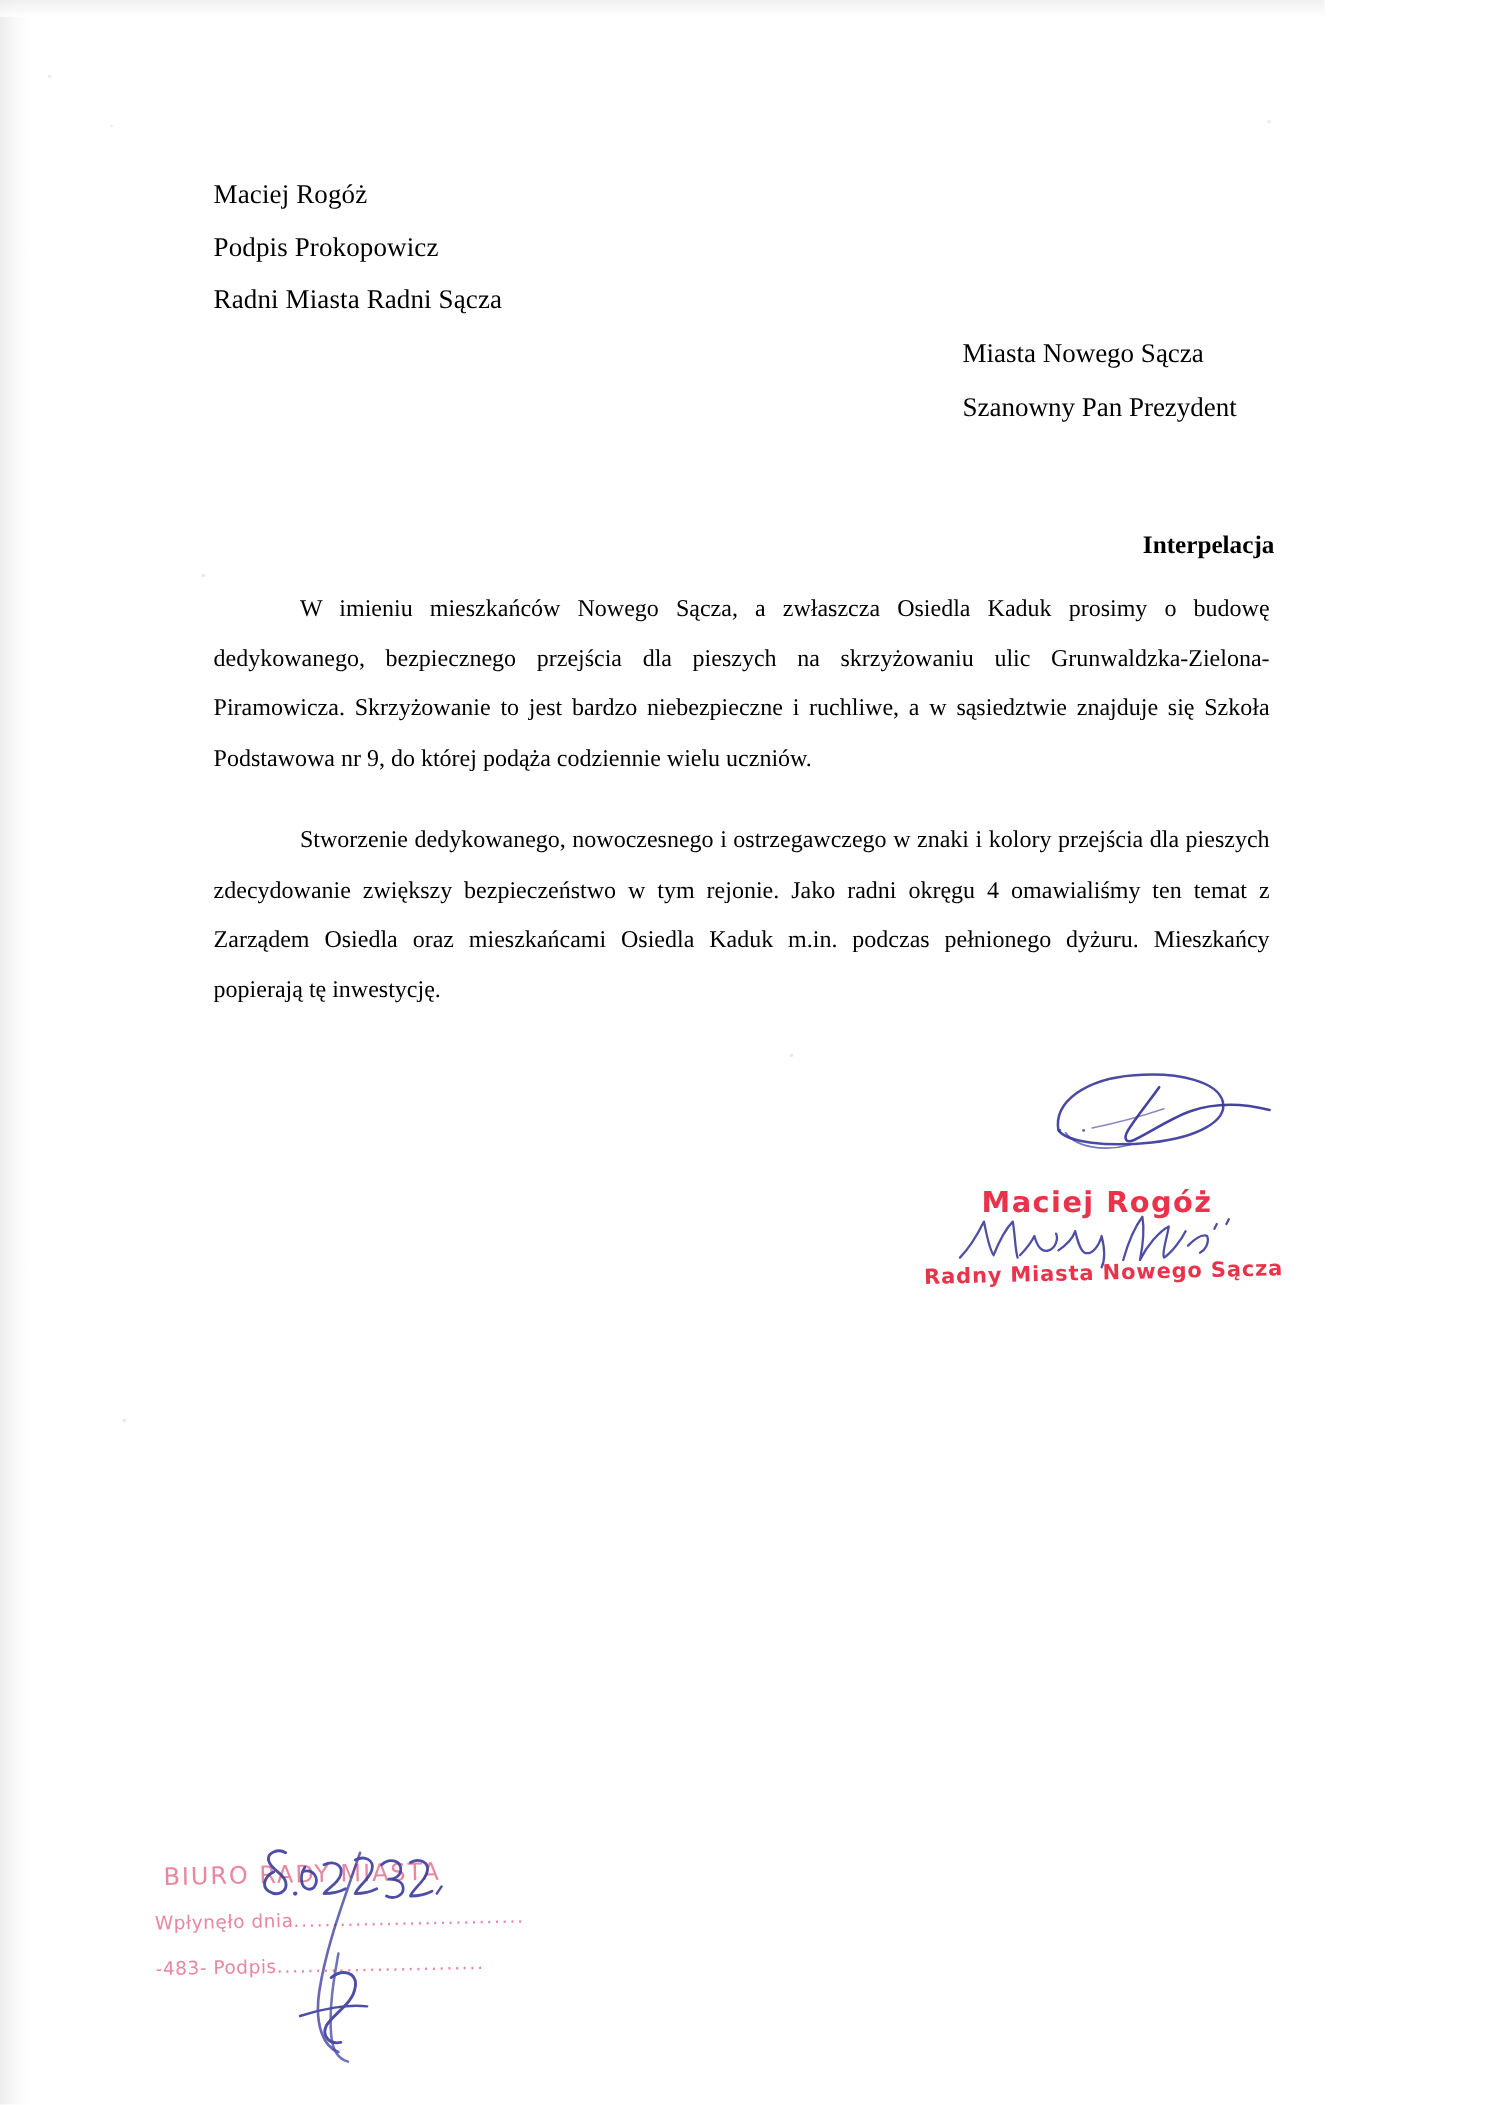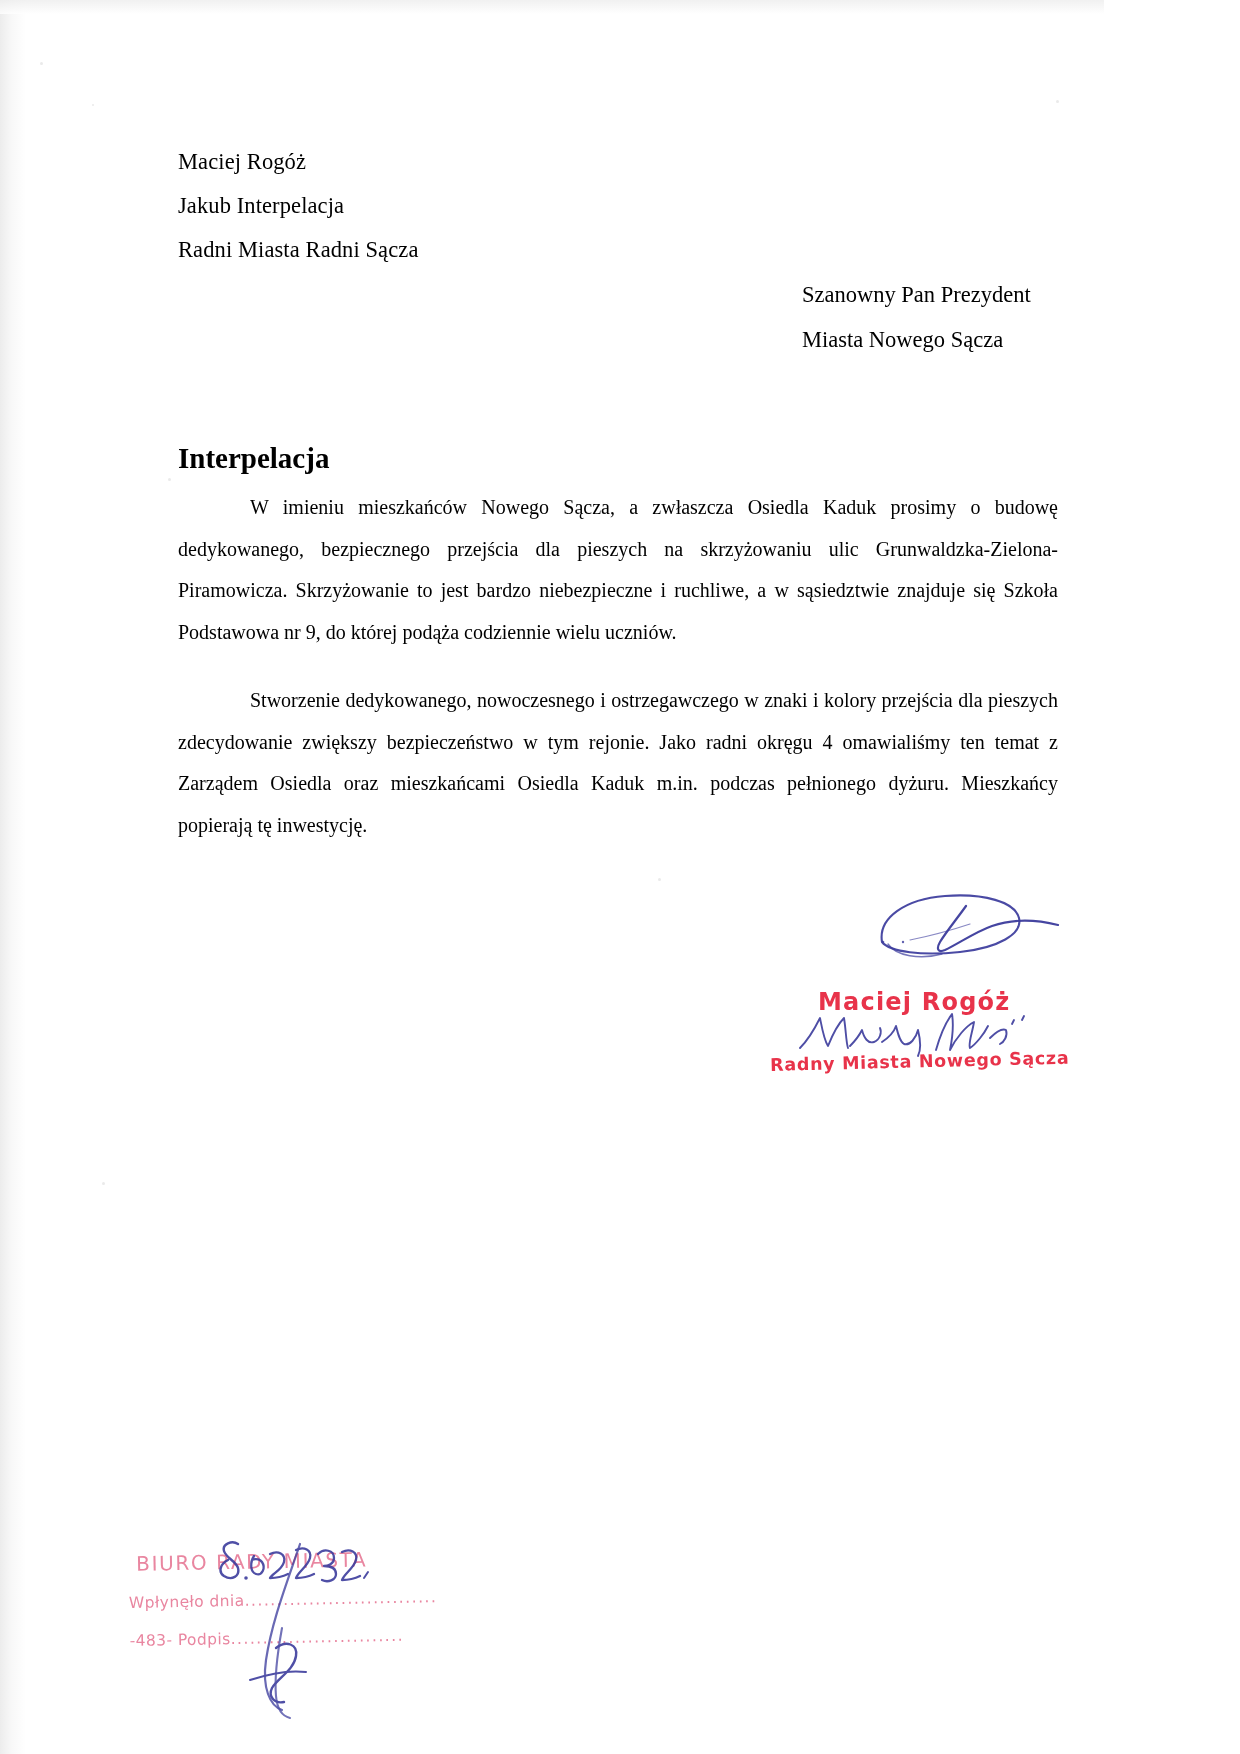--- a/index.html
+++ b/index.html
@@ -64,22 +64,22 @@
     font-size: 22.5px;
     line-height: 45px;
   }
 
   
   .doc-title {
     position: absolute;
     left: 178px;
     top: 442px;
     width: 884px;
-    text-align: left;
-    font-size: 29px;
+    text-align: right;
+    font-size: 21px;
     font-weight: bold;
   }
   .body-block {
     position: absolute;
     left: 178px;
     top: 487px;
     width: 884px;
   }
   .para {
     font-size: 20px;
@@ -199,28 +199,28 @@
   <div class="scan-edge-top"></div>
   <div class="scan-fleck" style="left:40px;top:62px;width:3px;height:3px;"></div>
   <div class="scan-fleck" style="left:92px;top:104px;width:2px;height:2px;"></div>
   <div class="scan-fleck" style="left:1056px;top:100px;width:3px;height:3px;"></div>
   <div class="scan-fleck" style="left:168px;top:478px;width:3px;height:3px;"></div>
   <div class="scan-fleck" style="left:658px;top:878px;width:3px;height:3px;"></div>
   <div class="scan-fleck" style="left:102px;top:1182px;width:3px;height:3px;"></div>
 
   <div class="sender">
     <div>Maciej Rogóż</div>
-    <div>Jakub Interpelacja</div>
+    <div>Podpis Prokopowicz</div>
     <div>Radni Miasta Radni Sącza</div>
   </div>
 
 
   <div class="recipient">
+    <div>Miasta Nowego Sącza</div>
     <div>Szanowny Pan Prezydent</div>
-    <div>Miasta Nowego Sącza</div>
   </div>
 
   <div class="doc-title">Interpelacja</div>
 
   <div class="body-block">
     <p class="para">W imieniu mieszkańców Nowego Sącza, a zwłaszcza Osiedla Kaduk prosimy o budowę dedykowanego, bezpiecznego przejścia dla pieszych na skrzyżowaniu ulic Grunwaldzka-Zielona-Piramowicza. Skrzyżowanie to jest bardzo niebezpieczne i ruchliwe, a w sąsiedztwie znajduje się Szkoła Podstawowa nr 9, do której podąża codziennie wielu uczniów.</p>
     <p class="para">Stworzenie dedykowanego, nowoczesnego i ostrzegawczego w znaki i kolory przejścia dla pieszych zdecydowanie zwiększy bezpieczeństwo w tym rejonie. Jako radni okręgu 4 omawialiśmy ten temat z Zarządem Osiedla oraz mieszkańcami Osiedla Kaduk m.in. podczas pełnionego dyżuru. Mieszkańcy popierają tę inwestycję.</p>
   </div>
 
   <div class="sig-area">

